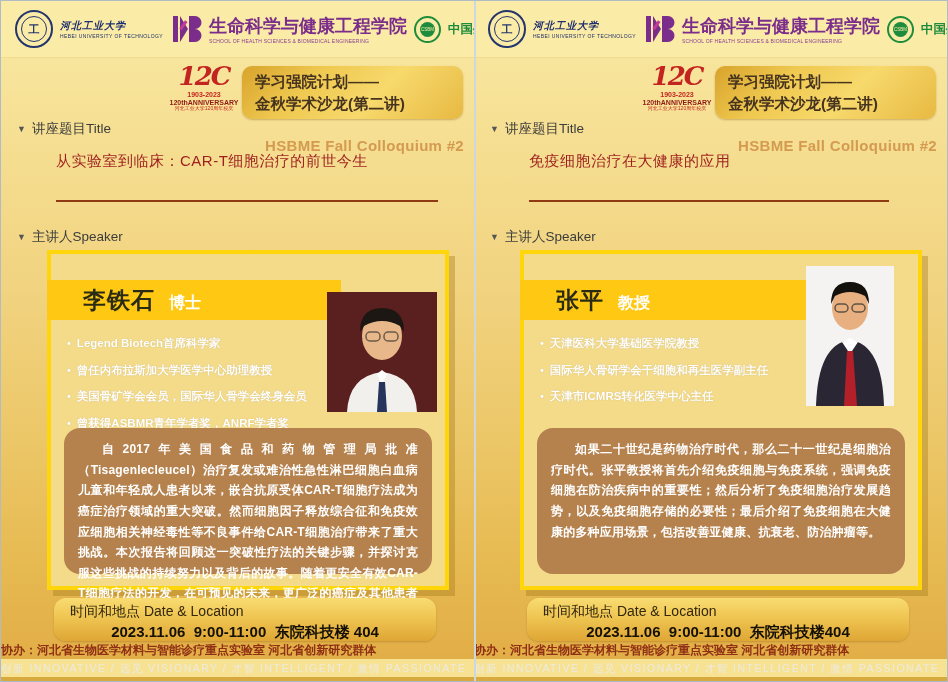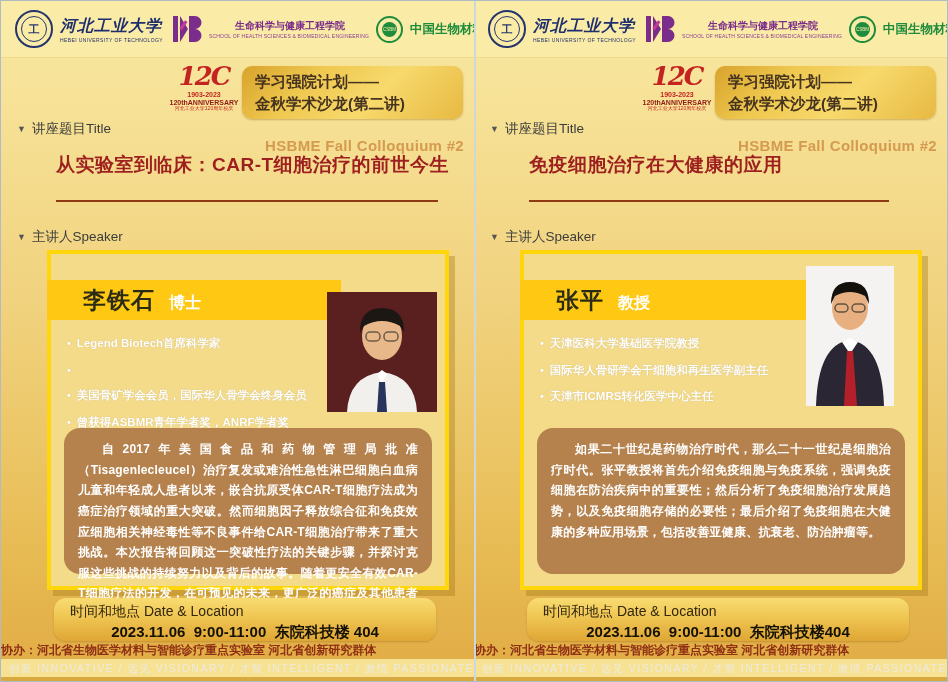--- a/index.html
+++ b/index.html
@@ -11,25 +11,25 @@
     background: linear-gradient(180deg,#F9E9A4 0%, #F6E094 18%, #F1D380 42%, #ECC768 64%, #E7BA52 82%, #E2AE47 96%); }
 
   
   .header-band { position:absolute; top:0; left:0; right:0; height:57px; background:#FAEBA6;
     display:flex; align-items:center; padding-left:14px; gap:7px; border-bottom:1px solid #F0DA8E; }
   .seal { width:38px; height:38px; border-radius:50%; border:2.5px solid #24356E; background:#FAEBA6;
     display:flex; align-items:center; justify-content:center; flex:0 0 auto; }
   .seal-inner { width:26px; height:26px; border-radius:50%; border:1px solid #24356E; color:#24356E;
     font-size:11px; font-weight:bold; display:flex; align-items:center; justify-content:center; font-family:"DejaVu Serif", serif; }
   .univ-text { display:flex; flex-direction:column; margin-right:2px; }
-  .univ-name { font-family:"DejaVu Serif", serif; font-style:italic; font-weight:bold; font-size:16px; color:#1F2F6E; letter-spacing:1px; white-space:nowrap; }
+  .univ-name { font-family:"DejaVu Serif", serif; font-style:italic; font-weight:bold; font-size:10px; color:#1F2F6E; letter-spacing:1px; white-space:nowrap; }
   .univ-en { font-size:5px; color:#1F2F6E; letter-spacing:.4px; white-space:nowrap; }
   .hsb-logo { width:30px; height:30px; flex:0 0 auto; }
   .school-text { display:flex; flex-direction:column; }
-  .school-name { font-size:10px; font-weight:bold; color:#7B2D8B; white-space:nowrap;margin-left:26px; }
+  .school-name { font-size:18px; font-weight:bold; color:#7B2D8B; white-space:nowrap; }
   .school-en { font-size:5px; color:#8A3D97; letter-spacing:.2px; white-space:nowrap; }
   .green-logo { width:27px; height:27px; border-radius:50%; border:2px solid #1E8C3C; display:flex; align-items:center; justify-content:center; flex:0 0 auto; background:#FAEBA6; }
   .green-logo-core { width:15px; height:15px; border-radius:50%; background:#1E8C3C; color:#FAEBA6; font-size:4.5px; display:flex; align-items:center; justify-content:center; }
   .base-name { font-size:12.5px; font-weight:bold; color:#1E8C3C; white-space:nowrap; }
 
   
   .anniv { position:absolute; left:162px; top:62px; width:82px; text-align:center; line-height:1.05; }
   .anniv-mark { font-family:"DejaVu Serif", serif; font-style:italic; font-weight:bold; font-size:26px; color:#C42420; letter-spacing:-2px; }
   .anniv-years { font-size:7px; color:#C42420; font-weight:bold; margin-top:1px; }
   .anniv-l1 { font-size:7px; color:#8F1A16; font-weight:bold; }
@@ -38,21 +38,21 @@
     background: linear-gradient(135deg,#D8A32C 0%, #EFC84F 30%, #F7D96C 60%, #E7B942 100%);
     display:flex; flex-direction:column; justify-content:center; padding-left:13px;
     font-size:15.5px; font-weight:bold; color:#47341F; line-height:1.4; box-shadow:0 1px 2px rgba(120,80,10,.35); }
   .colloquium { position:absolute; right:10px; top:136px; font-size:15px; font-weight:bold; color:#D49B50; letter-spacing:.3px;text-align:center; }
 
   
   .section-label { position:absolute; left:16px; font-size:13.5px; color:#3C3C3C; display:flex; align-items:center; gap:6px; }
   .section-label .tri { font-size:9px; color:#555; }
   .label-title { top:119px; }
   .label-speaker { top:227px; }
-  .lecture-title { position:absolute; left:55px; top:151px; font-size:19px; font-weight:bold; color:#9E1F1F; letter-spacing:.5px; white-space:nowrap; }
+  .lecture-title { position:absolute; left:55px; top:151px; font-size:15px; font-weight:normal; color:#9E1F1F; letter-spacing:.5px; white-space:nowrap; }
   .title-underline { position:absolute; left:55px; top:199px; height:2px; background:#8F3A12; }
   .underline-a { width:382px; } .underline-b { width:360px; }
 
   
   .card { position:absolute; left:46px; top:249px; width:402px; height:340px; border:4px solid #FFD60A;
     background:#F3DB8A; box-shadow:6px 6px 0 rgba(164,122,28,.40); }
   .name-bar { position:absolute; left:-4px; top:26px; width:294px; height:40px; background:#FFC913;
     display:flex; align-items:baseline; padding-left:36px; }
   .speaker-name { font-size:23px; font-weight:bold; color:#2B2B14; line-height:40px; letter-spacing:1px; }
   .speaker-degree { font-size:16px; color:#FFFFFF; margin-left:14px; font-weight:bold; }
@@ -67,21 +67,21 @@
   .bio { position:absolute; left:13px; right:13px; top:174px; bottom:12px; background:#B5824E; border-radius:16px;
     padding:11px 14px; font-size:12px; color:#FFFFFF; line-height:1.72; text-align:justify; text-indent:2em; font-weight:bold; letter-spacing:.2px; }
 
   
   .date-pill { position:absolute; left:53px; top:597px; width:382px; height:43px; border-radius:12px;
     background:linear-gradient(180deg,#F8DC72 0%, #EFC552 45%, #DFA635 100%); box-shadow:0 1px 2px rgba(120,80,10,.3); }
   .date-label { font-size:14px; color:#33270E; padding:5px 0 0 16px; font-weight:normal; }
   .date-value { font-size:15px; font-weight:bold; color:#141005; text-align:center; margin-top:2px; white-space:pre; }
   .coorg { position:absolute; left:0; right:0; top:641px; font-size:12px; font-weight:bold; color:#8F2F14; }
   .slogan-band { position:absolute; left:0; right:0; top:658px; height:18px; background:#F7E294;
-    color:#ECEADF; font-size:10.5px; letter-spacing:1.5px; text-align:right; line-height:18px; white-space:nowrap; }
+    color:#ECEADF; font-size:10.5px; letter-spacing:1.5px; text-align:left; line-height:18px; white-space:nowrap; }
   .bottom-strip { position:absolute; left:0; right:0; bottom:0; height:6px; background:#D8A93F; }
 </style>
 </head>
 <body>
 
 <div class="page">
   <div class="divider"></div>
 
   <div class="poster">
     <div class="header-band">
@@ -137,20 +137,21 @@
         <span class="speaker-name">李铁石</span>
         <span class="speaker-degree">博士</span>
       </div>
       <ul class="bullets">
         <li>
             <span class="dot">•</span>
             <span>Legend Biotech首席科学家</span>
           </li>
         <li>
             <span class="dot">•</span>
+            <span>曾任内布拉斯加大学医学中心助理教授</span>
           </li>
         <li>
             <span class="dot">•</span>
             <span>美国骨矿学会会员，国际华人骨学会终身会员</span>
           </li>
         <li>
             <span class="dot">•</span>
             <span>曾获得ASBMR青年学者奖，ANRF学者奖</span>
           </li>
       </ul>

